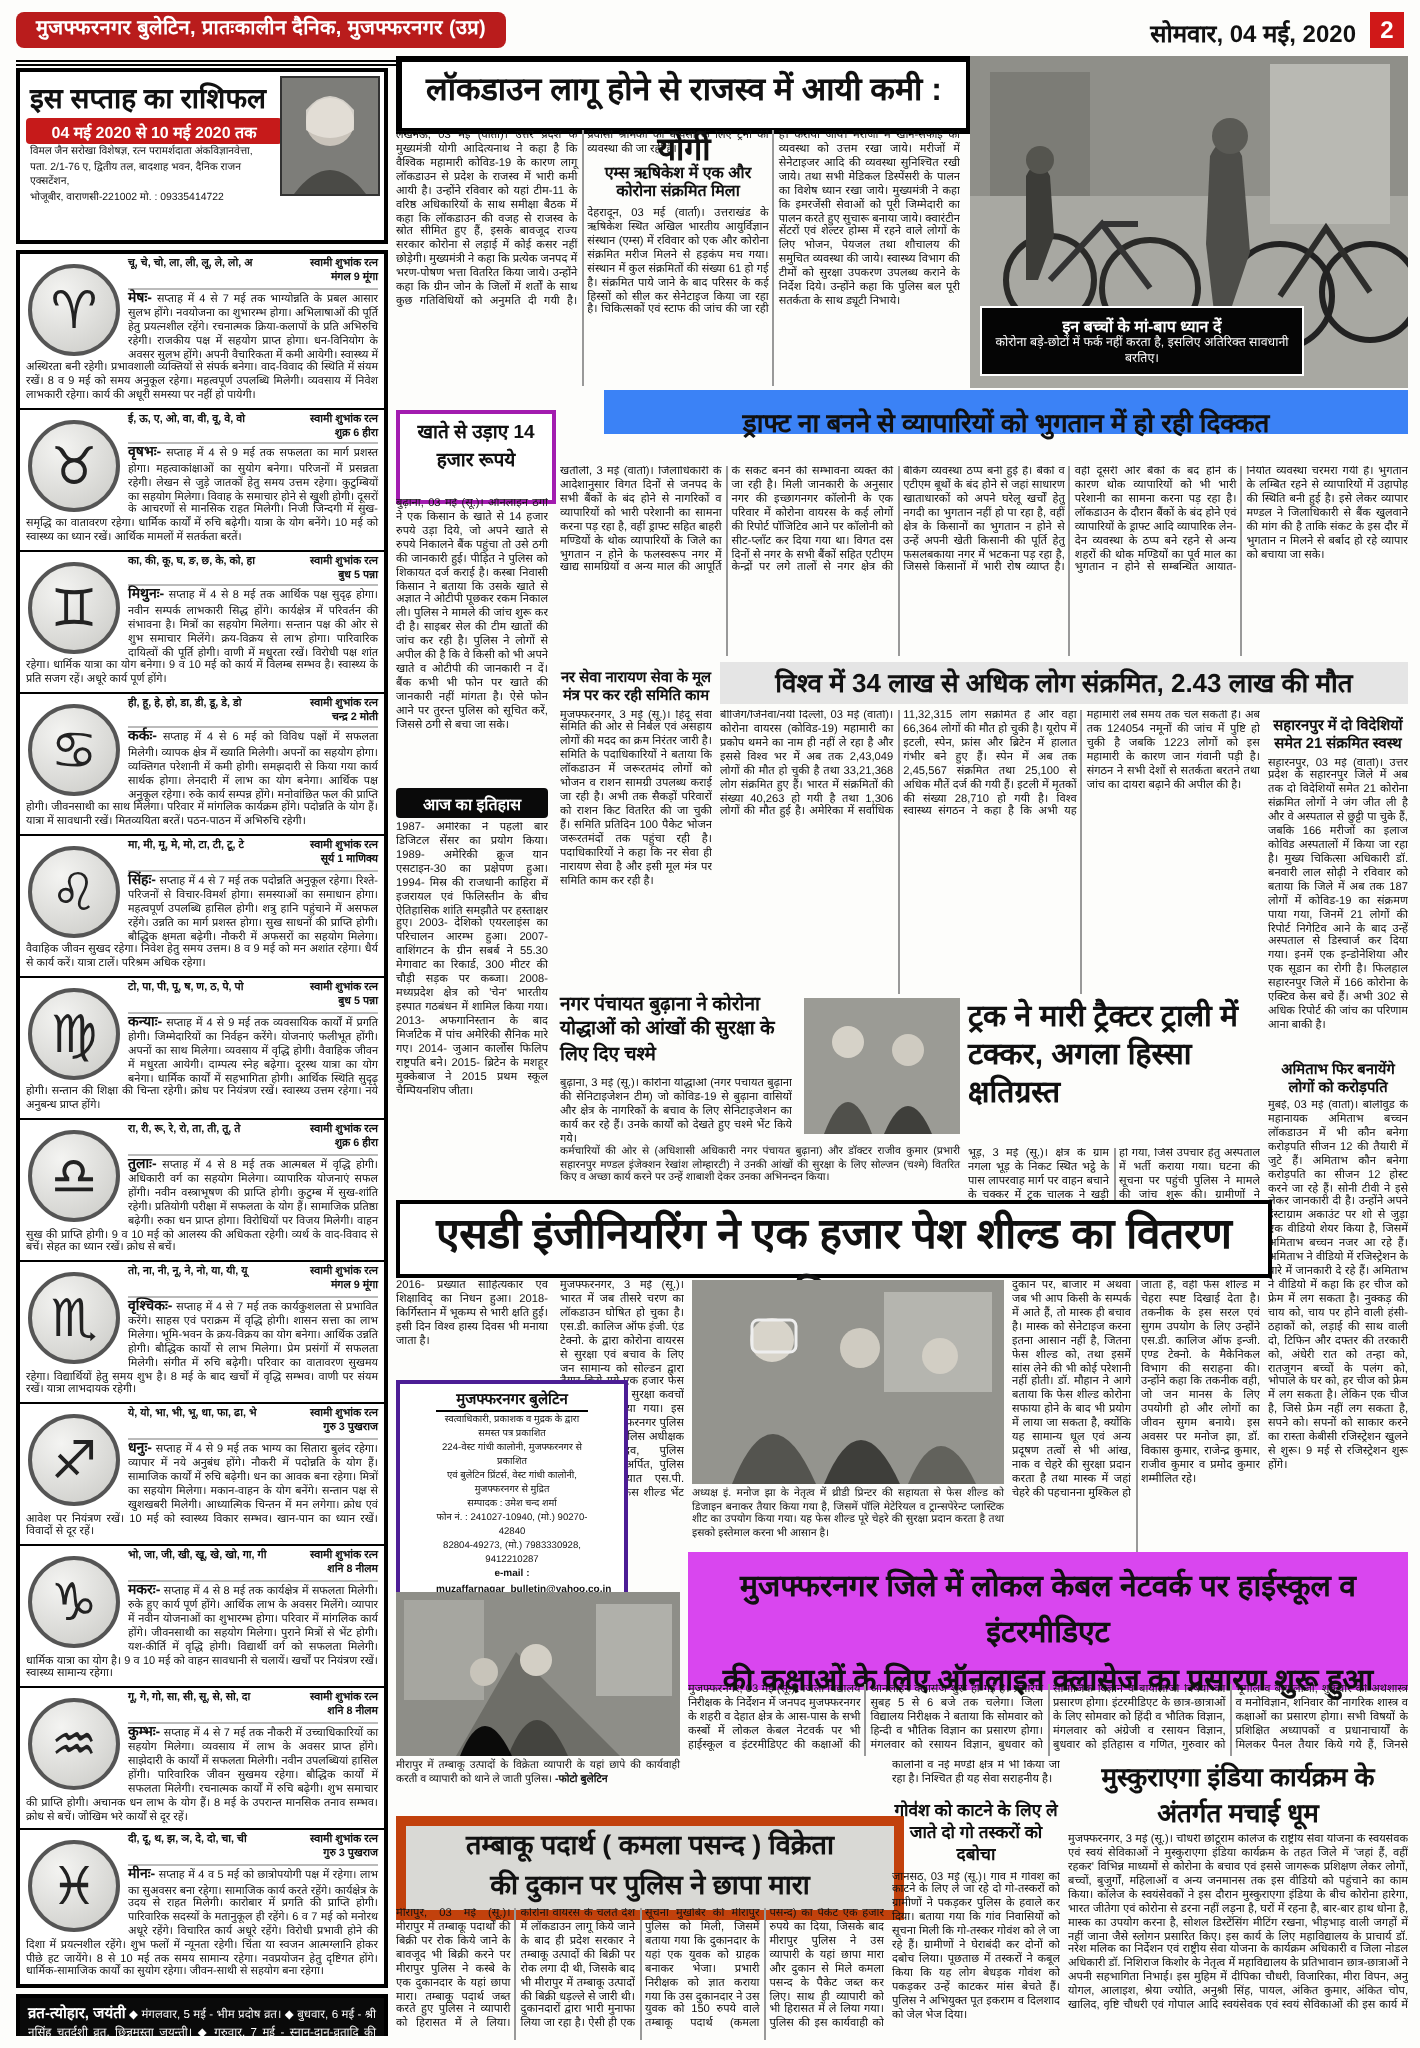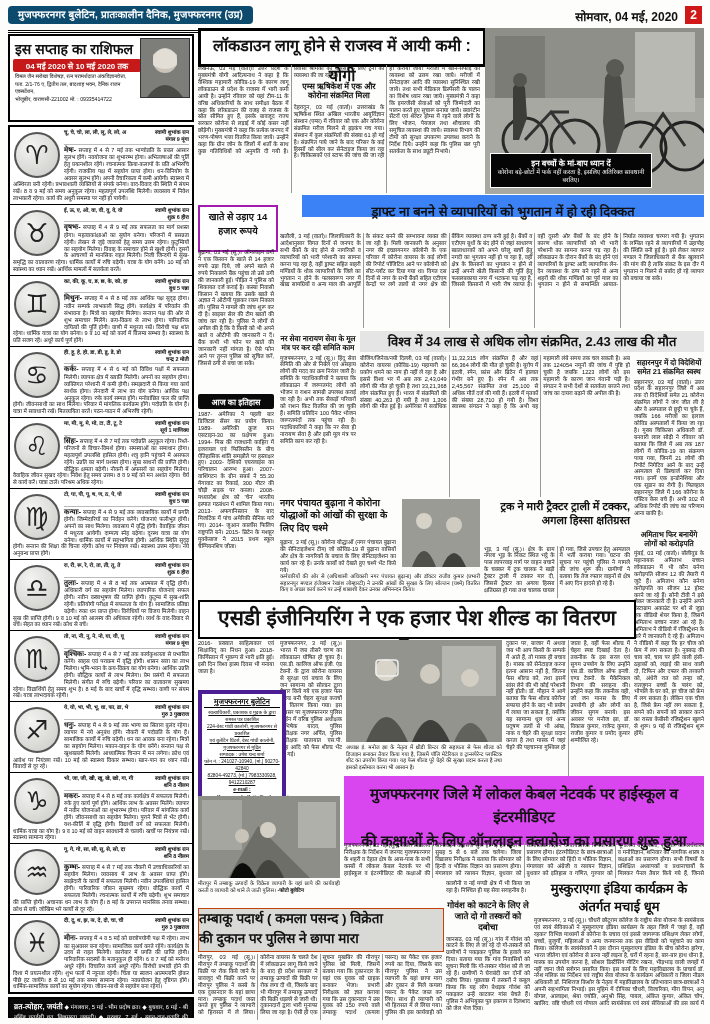--- a/index.html
+++ b/index.html
@@ -1,21 +1,21 @@
 <!DOCTYPE html>
 <html><head>
 <meta charset="utf-8">
 <style>
   html,body{margin:0;padding:0;background:#e8e8e4;}
   #paper{position:relative;width:710px;height:1024px;background:#fdfdfb;margin:0 auto;
          font-family:"Liberation Sans","DejaVu Sans",sans-serif;color:#111;overflow:hidden;}
   .abs{position:absolute;}
   
   #hdr{position:absolute;left:8px;top:6px;right:8px;height:24px;border-bottom:3px double #000;}
-  #masthead{position:absolute;left:0;top:0;height:18px;background:#0c4a6e;color:#fff;border-radius:4px;
+  #masthead{position:absolute;left:0;top:0;height:18px;background:#b91c1c;color:#fff;border-radius:4px;
             font-weight:bold;font-size:10px;line-height:18px;padding:0 10px;letter-spacing:.2px;}
   #dateline{position:absolute;right:24px;top:2px;font-weight:bold;font-size:12px;}
   #pagebadge{position:absolute;right:0;top:0;width:17px;height:18px;background:#d01818;color:#fff;
              font-weight:bold;font-size:12px;text-align:center;line-height:18px;}
   
   #rail{position:absolute;left:8px;top:34px;width:186px;height:984px;overflow:hidden;}
   #railhead{position:relative;border:2px solid #000;height:84px;background:#fff;}
   #rh-title{font-weight:bold;font-size:14px;padding:3px 4px 1px 5px;width:126px;}
   #rh-range{background:#c61a1a;color:#fff;font-weight:bold;font-size:8px;text-align:center;
             width:128px;margin-left:3px;padding:1px 0;border-radius:2px;}
@@ -69,40 +69,40 @@
   #itihas{left:0;top:366px;width:76px;height:218px;}
   #itihas-hd{background:#0a0a0a;color:#fff;font-weight:bold;font-size:8px;text-align:center;
              padding:2px 0;border-radius:2px;}
   #itihas .bodytxt{margin-top:2px;height:200px;}
   #nagar{left:82px;top:469px;width:200px;height:101px;}
   #nagar h5{position:absolute;left:0;top:0;width:116px;margin:0;font-size:9.5px;line-height:1.3;}
   #nagar-photo{position:absolute;right:0;top:2px;width:78px;height:68px;}
   #nagar-body{position:absolute;left:0;top:42px;width:116px;height:36px;}
   #nagar-cap{position:absolute;left:0;top:76px;width:200px;font-size:5.3px;line-height:1.25;text-align:justify;}
   #truck{left:286px;top:472px;width:146px;height:98px;}
-  #truck h5{margin:0 0 18px;font-size:11px;text-align:right;line-height:1.25;}
+  #truck h5{margin:0 0 18px;font-size:15px;text-align:left;line-height:1.25;}
   #h-sd{left:0;top:572px;width:434px;height:35px;border:2px solid #000;background:#fff;
         font-size:21px;font-weight:bold;text-align:center;line-height:32px;}
   #sd-colA{left:82px;top:612px;width:62px;height:138px;}
   #sd-photo{left:148px;top:612px;width:156px;height:102px;}
   #sd-cap{left:148px;top:716px;width:156px;font-size:5.3px;line-height:1.25;text-align:justify;}
   #sd-colB{left:308px;top:612px;width:124px;height:138px;}
   #itihas2{left:0;top:612px;width:76px;height:46px;}
-  #imprint{left:0;top:662px;width:76px;height:102px;border:4px solid #4c1d95;text-align:center;
-           padding:2px 2px;background:#fff;text-decoration:underline;}
+  #imprint{left:0;top:662px;width:76px;height:102px;border:2px solid #4c1d95;text-align:center;
+           padding:2px 18px;background:#fff;}
   #imprint .t{font-weight:bold;font-size:7.5px;border-bottom:1px solid #000;padding-bottom:1px;margin-bottom:2px;}
   #imprint .l{font-size:4.8px;line-height:1.45;}
   #imprint .e{font-size:5px;font-weight:bold;line-height:1.5;}
   #photo-street{left:0;top:768px;width:142px;height:82px;}
   #street-cap{left:0;top:852px;width:142px;font-size:5.3px;line-height:1.3;text-align:justify;}
   #h-cable{left:146px;top:748px;width:360px;height:63px;background:#d946ef;font-size:15px;
            font-weight:bold;text-align:center;line-height:1.55;padding-top:6px;}
   #cable-body{left:146px;top:814px;width:360px;height:36px;}
-  #h-tambaku{left:0;top:880px;width:244px;height:42px;background:#d9d9d5;border:1px solid #c2410c;
-             font-size:13.5px;font-weight:bold;text-align:left;line-height:1.45;}
+  #h-tambaku{left:0;top:880px;width:244px;height:42px;background:#d9d9d5;border:5px solid #c2410c;
+             font-size:13.5px;font-weight:bold;text-align:center;line-height:1.45;}
   #tambaku-body{left:0;top:926px;width:244px;height:66px;}
   #govansh{left:248px;top:852px;width:84px;height:140px;}
   #govansh h5{margin:2px 0;font-size:8.6px;text-align:center;line-height:1.3;}
   #muskura{left:336px;top:852px;width:170px;height:140px;}
   #muskura h4{margin:0 0 2px;font-size:13px;text-align:center;line-height:1.35;}
   svg{display:block;}
 </style>
 </head>
 <body>
 

